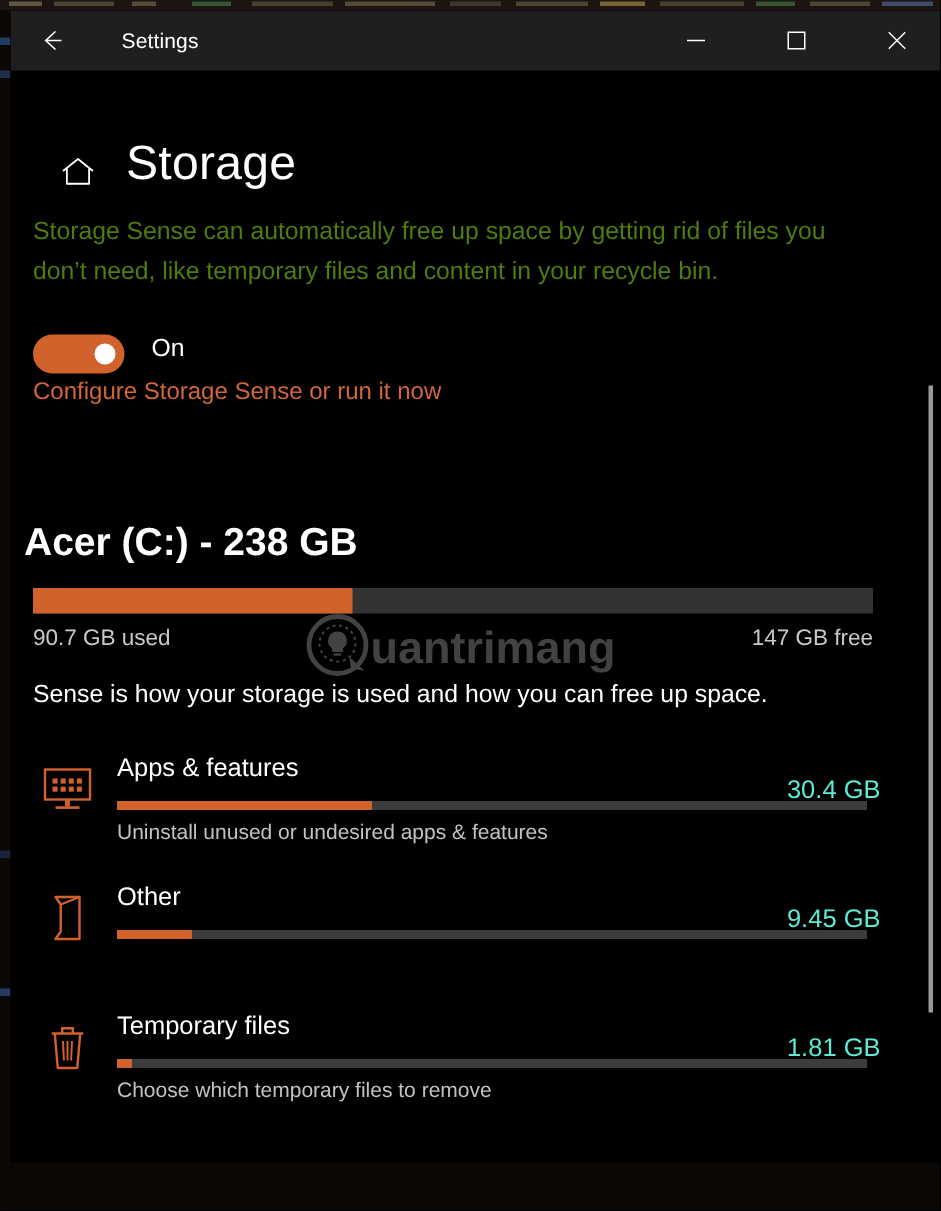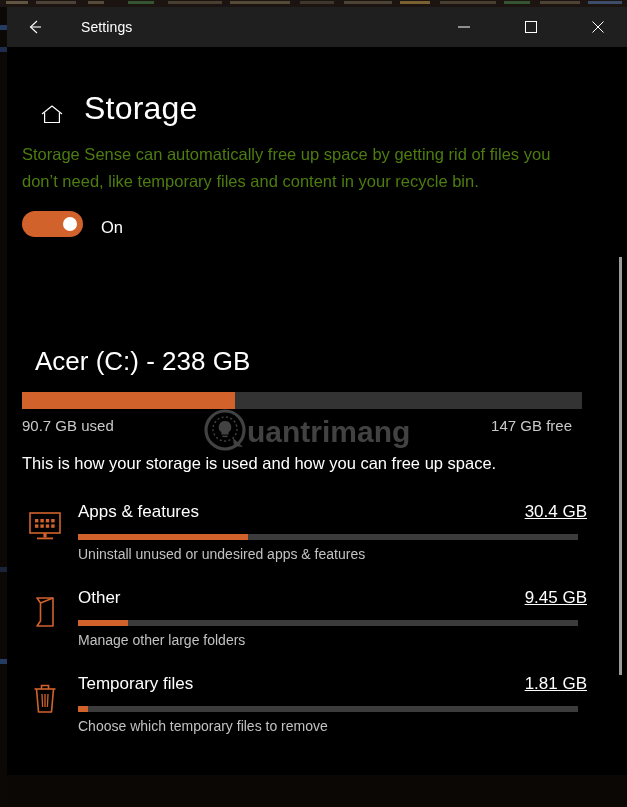--- a/index.html
+++ b/index.html
@@ -139,23 +139,23 @@
     font-size: 16.5px;
     line-height: 27px;
     color: #4d7c0f;
     font-weight: 400;
   }
 
   
   #storage-sense-toggle-row {
     position: absolute;
     left: 15px;
-    top: 82px;
+    top: 94px;
     display: flex;
-    align-items: flex-end;
+    align-items: flex-start;
   }
   #storage-sense-toggle {
     width: 61px;
     height: 26px;
     border-radius: 13px;
     background: #c85a27;
     position: relative;
     cursor: pointer;
   }
   #toggle-knob {
@@ -193,24 +193,24 @@
     top: 279px;
     width: 235px;
     height: 44px;
     opacity: .42;
     pointer-events: none;
   }
 
   
   #drive-title {
     position: absolute;
-    left: 28px;
+    left: 9px;
     top: 217px;
     font-size: 26px;
-    font-weight: 400;
+    font-weight: 700;
     color: #ffffff;
   }
   #drive-bar {
     position: absolute;
     left: 15px;
     top: 263px;
     width: 560px;
     height: 17px;
     background: #333333;
   }
@@ -220,21 +220,21 @@
   }
   #drive-used {
     position: absolute;
     left: 15px;
     top: 288px;
     font-size: 15px;
     color: #c9c9c9;
   }
   #drive-free {
     position: absolute;
-    right: 55px;
+    right: 45px;
     top: 288px;
     font-size: 15px;
     color: #c9c9c9;
     margin-left: 44px;
   }
   #usage-desc {
     position: absolute;
     left: 15px;
     top: 325px;
     font-size: 16.5px;
@@ -266,24 +266,23 @@
   .cat-name {
     position: absolute;
     left: 71px;
     top: 6px;
     font-size: 17px;
     color: #ffffff;
   }
   .cat-size {
     position: absolute;
     right: 40px;
-    top: 6px;
+    top: 21px;
     font-size: 17px;
-    color: #ffffff;
-    text-decoration: underline;
+    color: #5eead4;
   }
   .cat-bar {
     position: absolute;
     left: 71px;
     top: 38px;
     width: 500px;
     height: 6px;
     background: #3c3c3c;
   }
   .cat-bar-fill {
@@ -406,41 +405,42 @@
 
     <div id="storage-sense-desc">Storage Sense can automatically free up space by getting rid of files you don’t need, like temporary files and content in your recycle bin.</div>
 
     <div id="storage-sense-toggle-row">
       <div id="storage-sense-toggle" style="background: rgb(210, 98, 44);">
         <div id="toggle-knob"></div>
       </div>
       <div id="toggle-state-label">On</div>
     </div>
 
+    <a id="configure-link" class="accent-link">Configure Storage Sense or run it now</a>
 
     <div id="watermark">
       <svg width="235" height="44" viewBox="0 0 235 44">
         <g>
           <circle cx="22" cy="22" r="19" fill="none" stroke="#9d9d9d" stroke-width="3.2"></circle>
           <circle cx="22" cy="21" r="12" fill="none" stroke="#9d9d9d" stroke-width="1.4" stroke-dasharray="2 2.4"></circle>
           <path d="M22 13 a6.2 6.2 0 0 1 3.6 11.3 v2.3 h-7.2 v-2.3 A6.2 6.2 0 0 1 22 13 z" fill="#9d9d9d"></path>
           <rect x="19.4" y="27.6" width="5.2" height="1.5" fill="#9d9d9d"></rect>
           <path d="M30 30 L40 39 L31 38 z" fill="#9d9d9d"></path>
         </g>
         <text x="44" y="34" font-family="Liberation Sans, sans-serif" font-size="30" font-weight="bold" fill="#9d9d9d">uantrimang</text>
       </svg>
     </div>
 
     <div id="drive-title">Acer (C:) - 238 GB</div>
     <div id="drive-bar">
       <div id="drive-bar-fill" style="width: 38%;"></div>
     </div>
     <div id="drive-used">90.7 GB used</div>
     <div id="drive-free">147 GB free</div>
-    <div id="usage-desc">This is how your storage is used and how you can free up space.</div>
+    <div id="usage-desc">Sense is how your storage is used and how you can free up space.</div>
 
     <div id="category-list">
 
       <div class="category-row">
         <div class="cat-icon">
           <svg width="34" height="32" viewBox="0 0 34 32">
             <rect x="2" y="3" width="30" height="20" fill="none" stroke="#d2622c" stroke-width="1.6"></rect>
             <g fill="#d2622c">
               <rect x="7" y="9" width="3.4" height="3.4"></rect>
               <rect x="12.4" y="9" width="3.4" height="3.4"></rect>
@@ -468,21 +468,20 @@
           <svg width="30" height="34" viewBox="0 0 30 34">
             <path d="M7 3 L23 3 L23 31 L7 31 L10.5 26 L10.5 8 z" fill="none" stroke="#d2622c" stroke-width="1.6" stroke-linejoin="round"></path>
             <line x1="10.5" y1="8" x2="23" y2="3" stroke="#d2622c" stroke-width="1.4"></line>
           </svg>
         </div>
         <div class="cat-name">Other</div>
         <div class="cat-size">9.45 GB</div>
         <div class="cat-bar">
           <div class="cat-bar-fill" style="width: 10%;"></div>
         </div>
-        <div class="cat-desc">Manage other large folders</div>
       </div>
 
       <div class="category-row">
         <div class="cat-icon">
           <svg width="30" height="34" viewBox="0 0 30 34">
             <path d="M6.5 8 L8.5 31 L21.5 31 L23.5 8" fill="none" stroke="#d2622c" stroke-width="1.6" stroke-linejoin="round"></path>
             <line x1="4.5" y1="8" x2="25.5" y2="8" stroke="#d2622c" stroke-width="1.6"></line>
             <path d="M11.5 8 L11.5 4.5 L18.5 4.5 L18.5 8" fill="none" stroke="#d2622c" stroke-width="1.6"></path>
             <line x1="12" y1="13" x2="12.6" y2="26" stroke="#d2622c" stroke-width="1.3"></line>
             <line x1="15" y1="13" x2="15" y2="26" stroke="#d2622c" stroke-width="1.3"></line>

